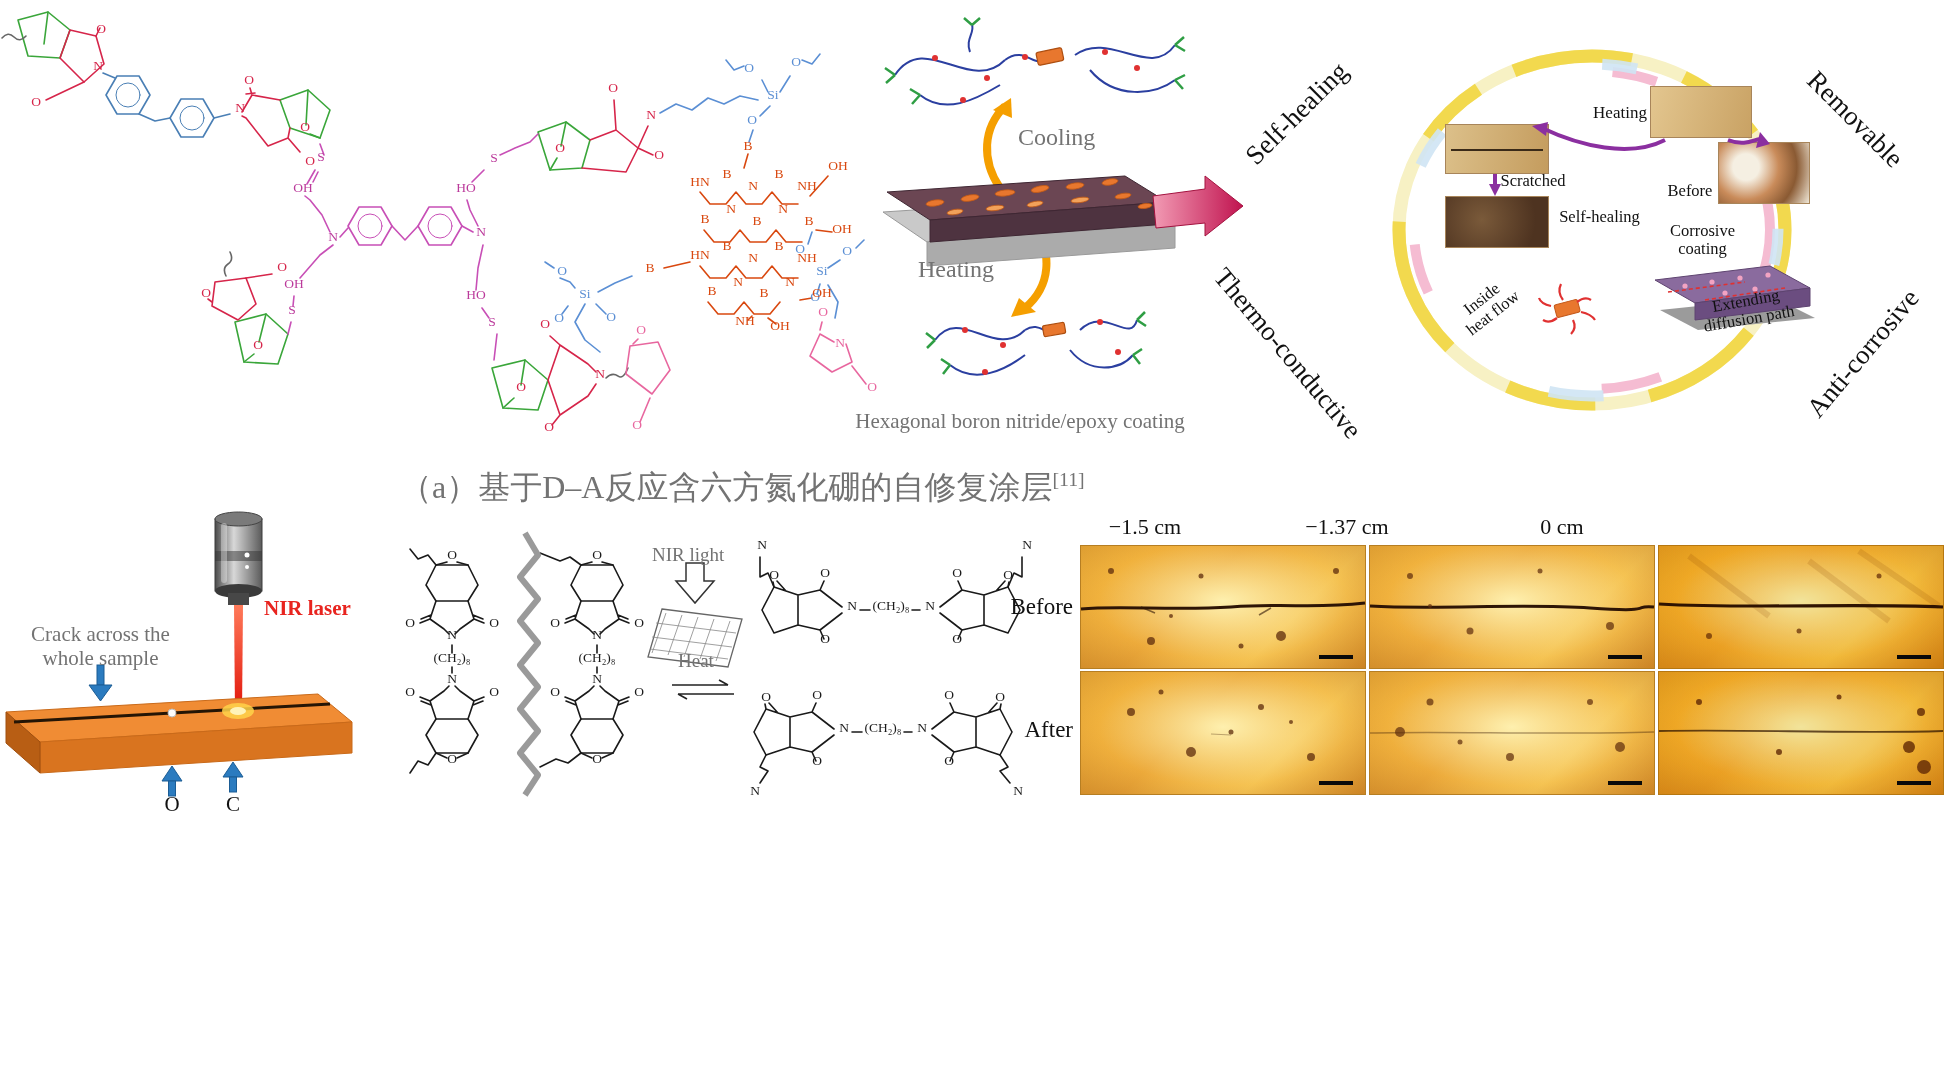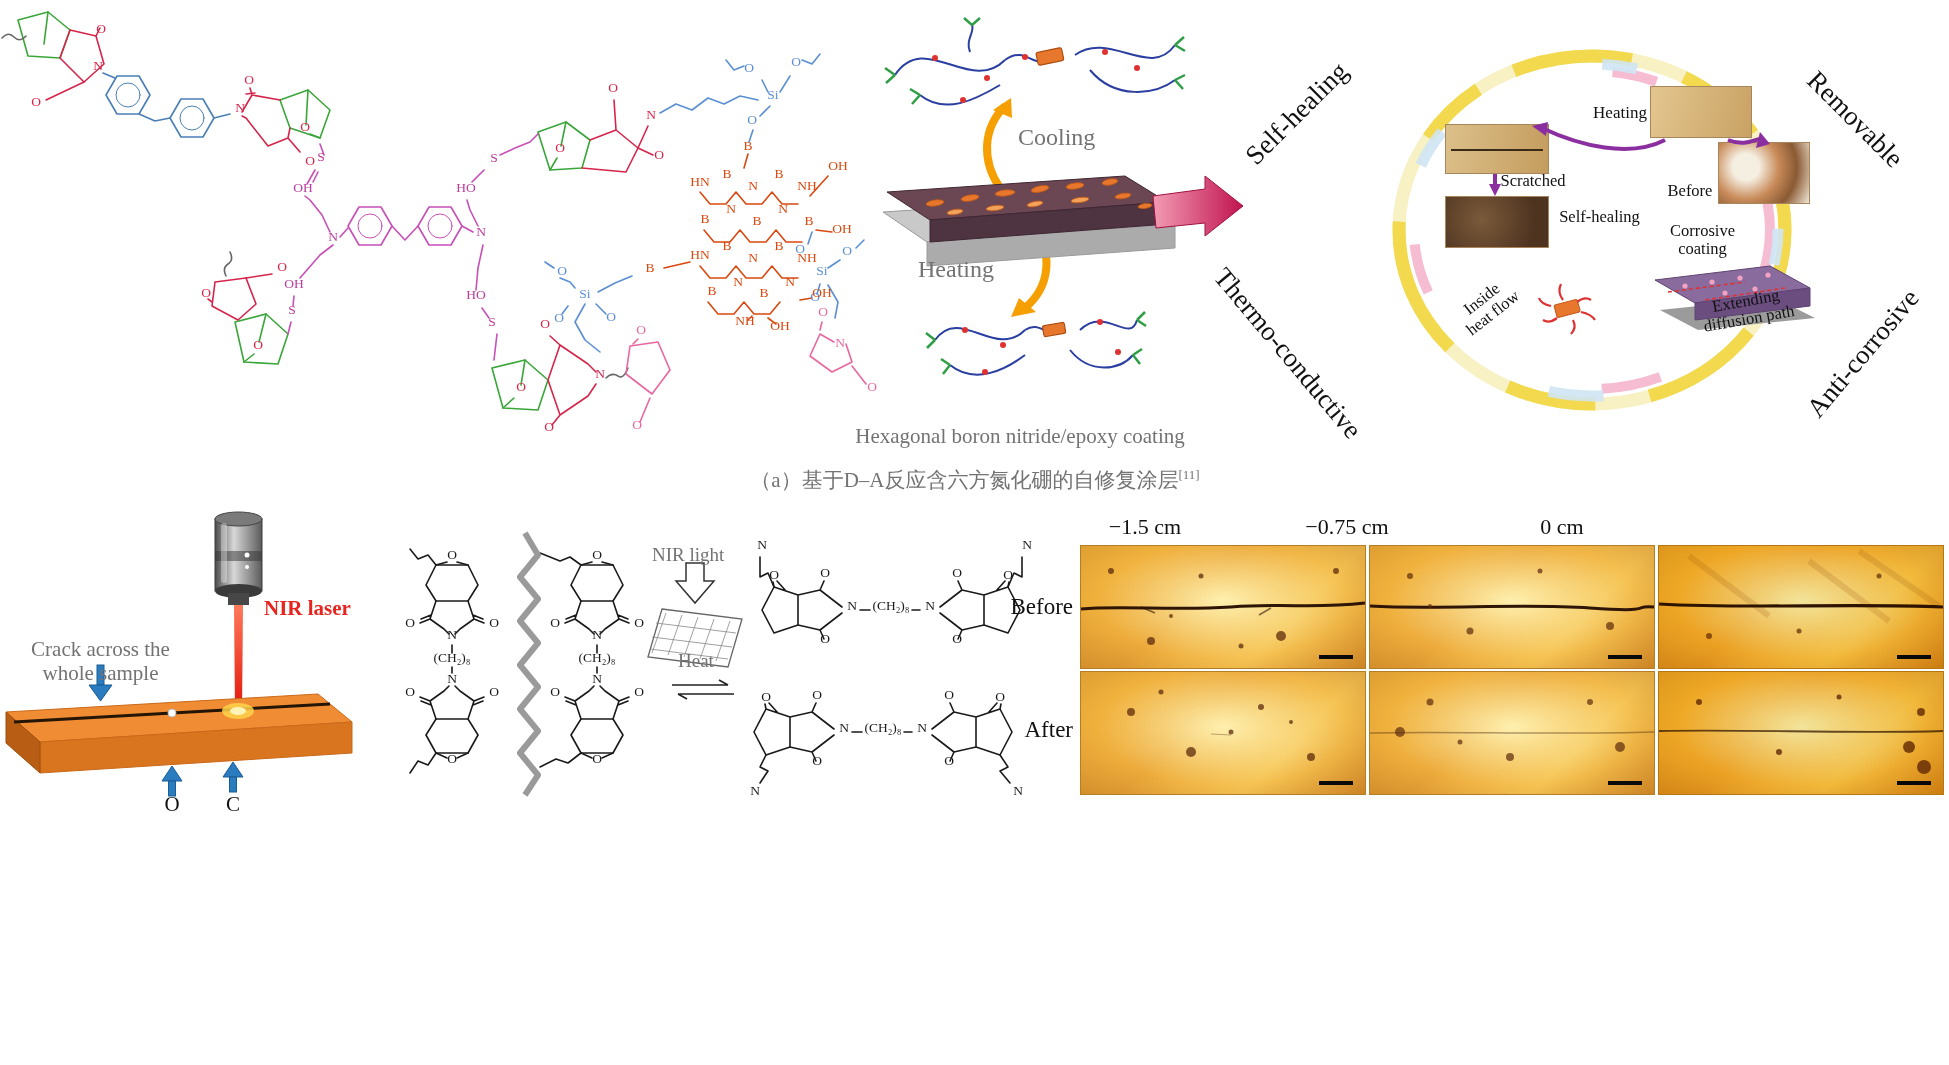--- a/index.html
+++ b/index.html
@@ -1,27 +1,27 @@
 <!DOCTYPE html>
 <html style="--laser_red: #e8241f; --sample_orange: #ef8632; --arrow_crimson: #c2185b; --lattice_orange: #d9480f;"><head>
 <meta charset="utf-8">
 <style>
   html,body{margin:0;padding:0;background:#fff;}
   .stage{position:relative;width:1949px;height:1065px;background:#fff;overflow:hidden;
          font-family:"Liberation Serif","DejaVu Serif",serif;color:#111;}
   .abs{position:absolute;}
   .txt{position:absolute;color:#737373;line-height:1.15;}
-  .center{text-align:center;margin-top:15px;}
+  .center{text-align:center;}
   .nowrap{white-space:nowrap;}
   sup{font-size:62%;}
   svg{position:absolute;overflow:visible;}
   .bond{fill:none;stroke-width:1.6;stroke-linecap:round;stroke-linejoin:round;}
   #chem-a-labels text, #chem-b-labels text{
     font-family:"Liberation Serif","DejaVu Serif",serif;font-size:13.5px;text-anchor:middle;}
-  .cap{font-size:21px;text-align:center;}
+  .cap{font-size:32px;text-align:left;}
   .wheel-outer-label{position:absolute;font-size:27px;white-space:nowrap;text-align:center;}
   .wheel-inner-label{position:absolute;font-size:16.5px;text-align:center;line-height:1.1;}
   .photo{position:absolute;border:1px solid #a8855a;}
   .micro-tile{position:absolute;width:284px;height:122px;
     background:
       radial-gradient(ellipse at 50% 45%, rgba(255,243,180,.95), rgba(243,178,61,.25) 62%, rgba(170,95,18,.38)),
       linear-gradient(135deg,#f3b83f,#eaa73a 40%,#f6c95a 70%,#e09a30);
     border:1px solid #b67e22;}
   .micro-tile.warm{filter:saturate(1.18) brightness(.95);}
   .scalebar{position:absolute;right:12px;bottom:9px;width:34px;height:4px;background:#0a0a0a;}
@@ -499,21 +499,21 @@
         <text x="579" y="184" fill="#1a1a1a">O</text>
         <text x="579" y="250" fill="#1a1a1a">O</text>
         <text x="630" y="186" fill="#1a1a1a">O</text>
       </g>
   </svg>
 
   <div class="txt nowrap" style="left:652px;top:544px;font-size:19px">NIR light</div>
   <div class="txt nowrap" style="left:678px;top:650px;font-size:19px">Heat</div>
 
   <div class="micro-head" style="left:1145px">−1.5 cm</div>
-  <div class="micro-head" style="left:1347px">−0.75 cm</div>
+  <div class="micro-head" style="left:1347px">−1.37 cm</div>
   <div class="micro-head" style="left:1562px">0 cm</div>
   <div class="rowlab" style="left:985px;top:594px">Before</div>
   <div class="rowlab" style="left:985px;top:717px">After</div>
 
   <div class="micro-tile" style="left:1080px;top:545px">
     <svg width="284" height="122" viewBox="0 0 284 122" style="left:0;top:0">
       <path d="M0,63 C40,59 90,65 150,61 S230,63 284,57" fill="none" stroke="#2e1505" stroke-width="3"></path>
       <path d="M60,61 l14,6 M190,62 l-12,7" stroke="#2e1505" stroke-width="1.5" opacity=".6"></path>
       <g fill="#5e2c0c" opacity=".75">
           <circle cx="30" cy="25" r="3"></circle>

